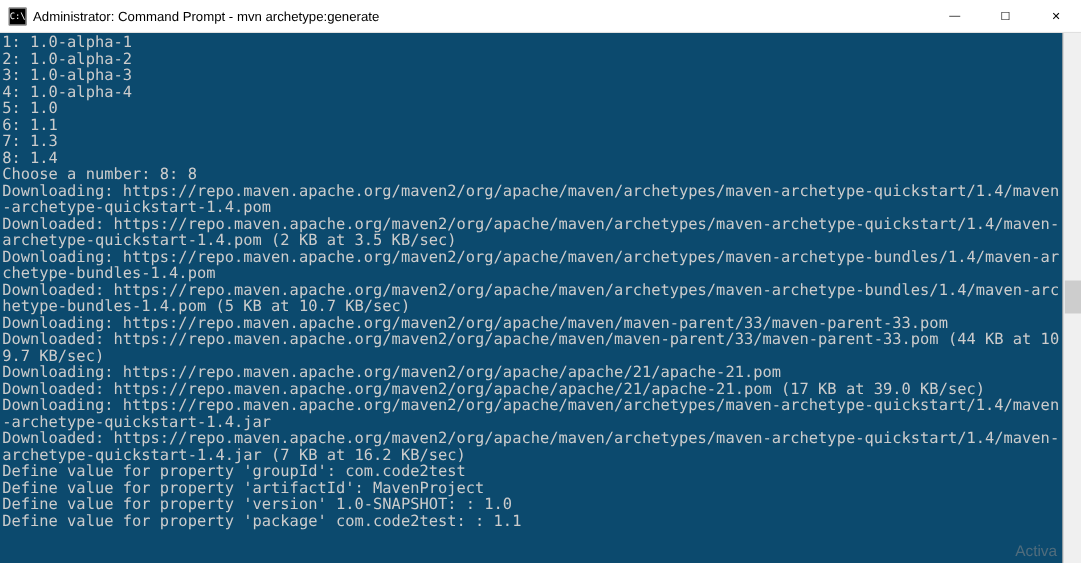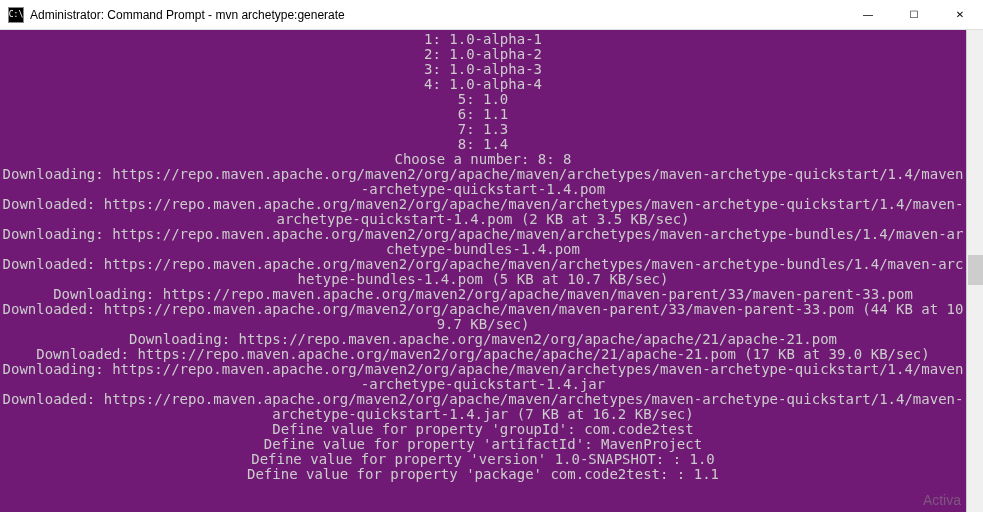--- a/index.html
+++ b/index.html
@@ -64,30 +64,29 @@
       cursor: pointer;
     }
     .terminal-area {
       flex: 1;
       display: flex;
       background: #000;
       overflow: hidden;
     }
     .terminal {
       flex: 1;
-      background: #701a75;
+      background: #0c4a6e;
       color: #ccc;
       font-family: "Consolas", "Lucida Console", monospace;
       font-size: 14px;
       line-height: 15px;
       padding: 2px 2px;
       white-space: pre-wrap;
       word-break: break-all;
       overflow: hidden;
-      text-align: center;
     }
     .scrollbar {
       width: 17px;
       background: #f0f0f0;
       position: relative;
       border-left: 1px solid #ccc;
     }
     .scrollbar-thumb {
       position: absolute;
       top: 225px;

